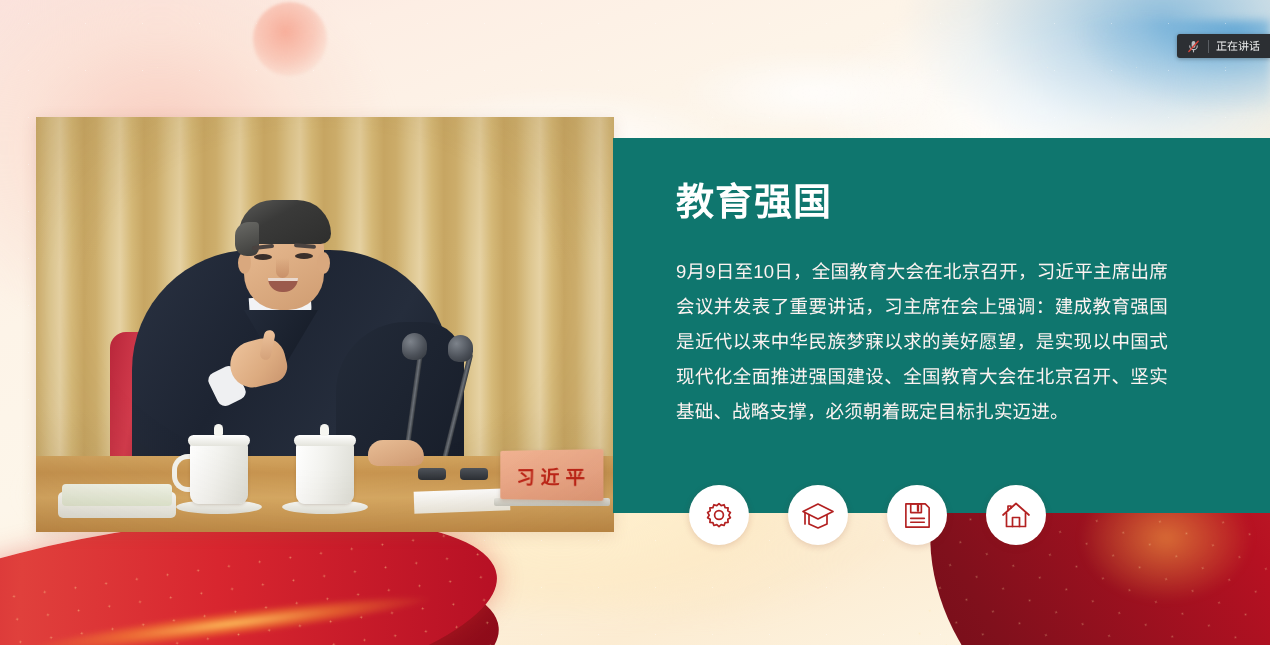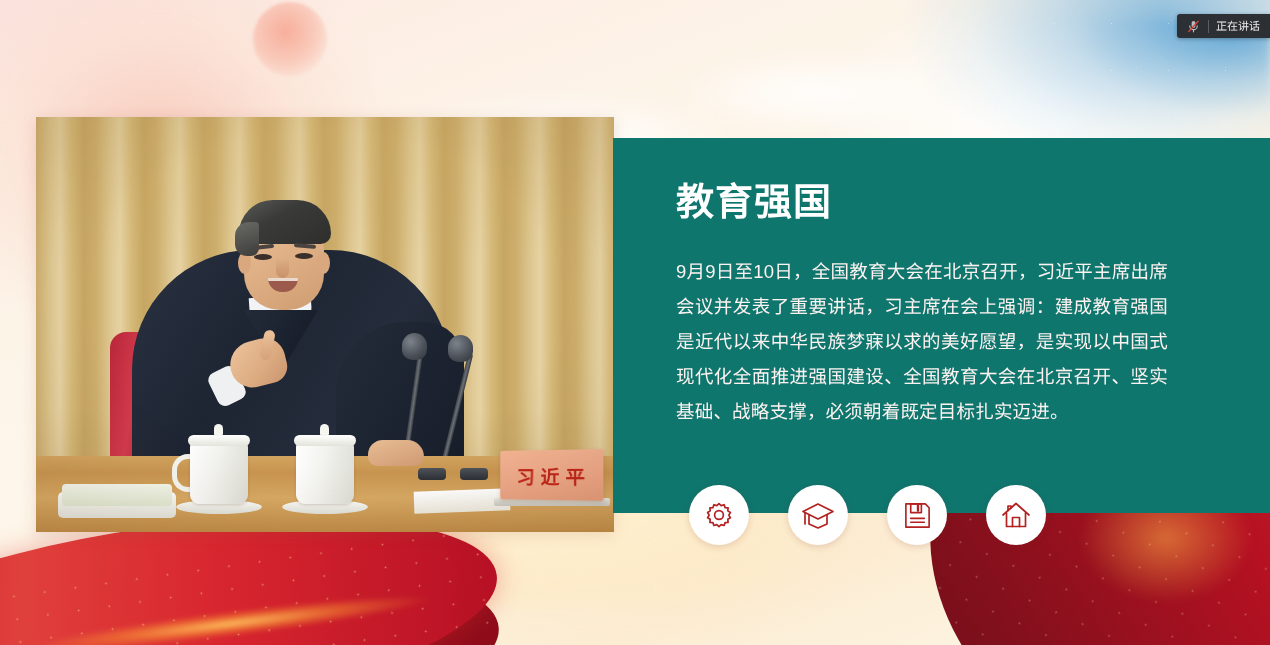--- a/index.html
+++ b/index.html
@@ -188,21 +188,21 @@
     -webkit-background-clip: text;
     background-clip: text;
     color: transparent;
     -webkit-text-fill-color: transparent;
     white-space: nowrap;
   }
 
   
   .speaking-badge {
     position: absolute;
-    right: 0px; top: 14px;
+    right: 0px; top: 34px;
     height: 24px;
     display: flex;
     align-items: center;
     gap: 0px;
     background: #2c2f33;
     border-radius: 3px 0 0 3px;
     padding: 0 6px 0 8px;
     box-shadow: 0 1px 4px rgba(0,0,0,.3);
   }
   .speaking-badge .mic-wrap {

